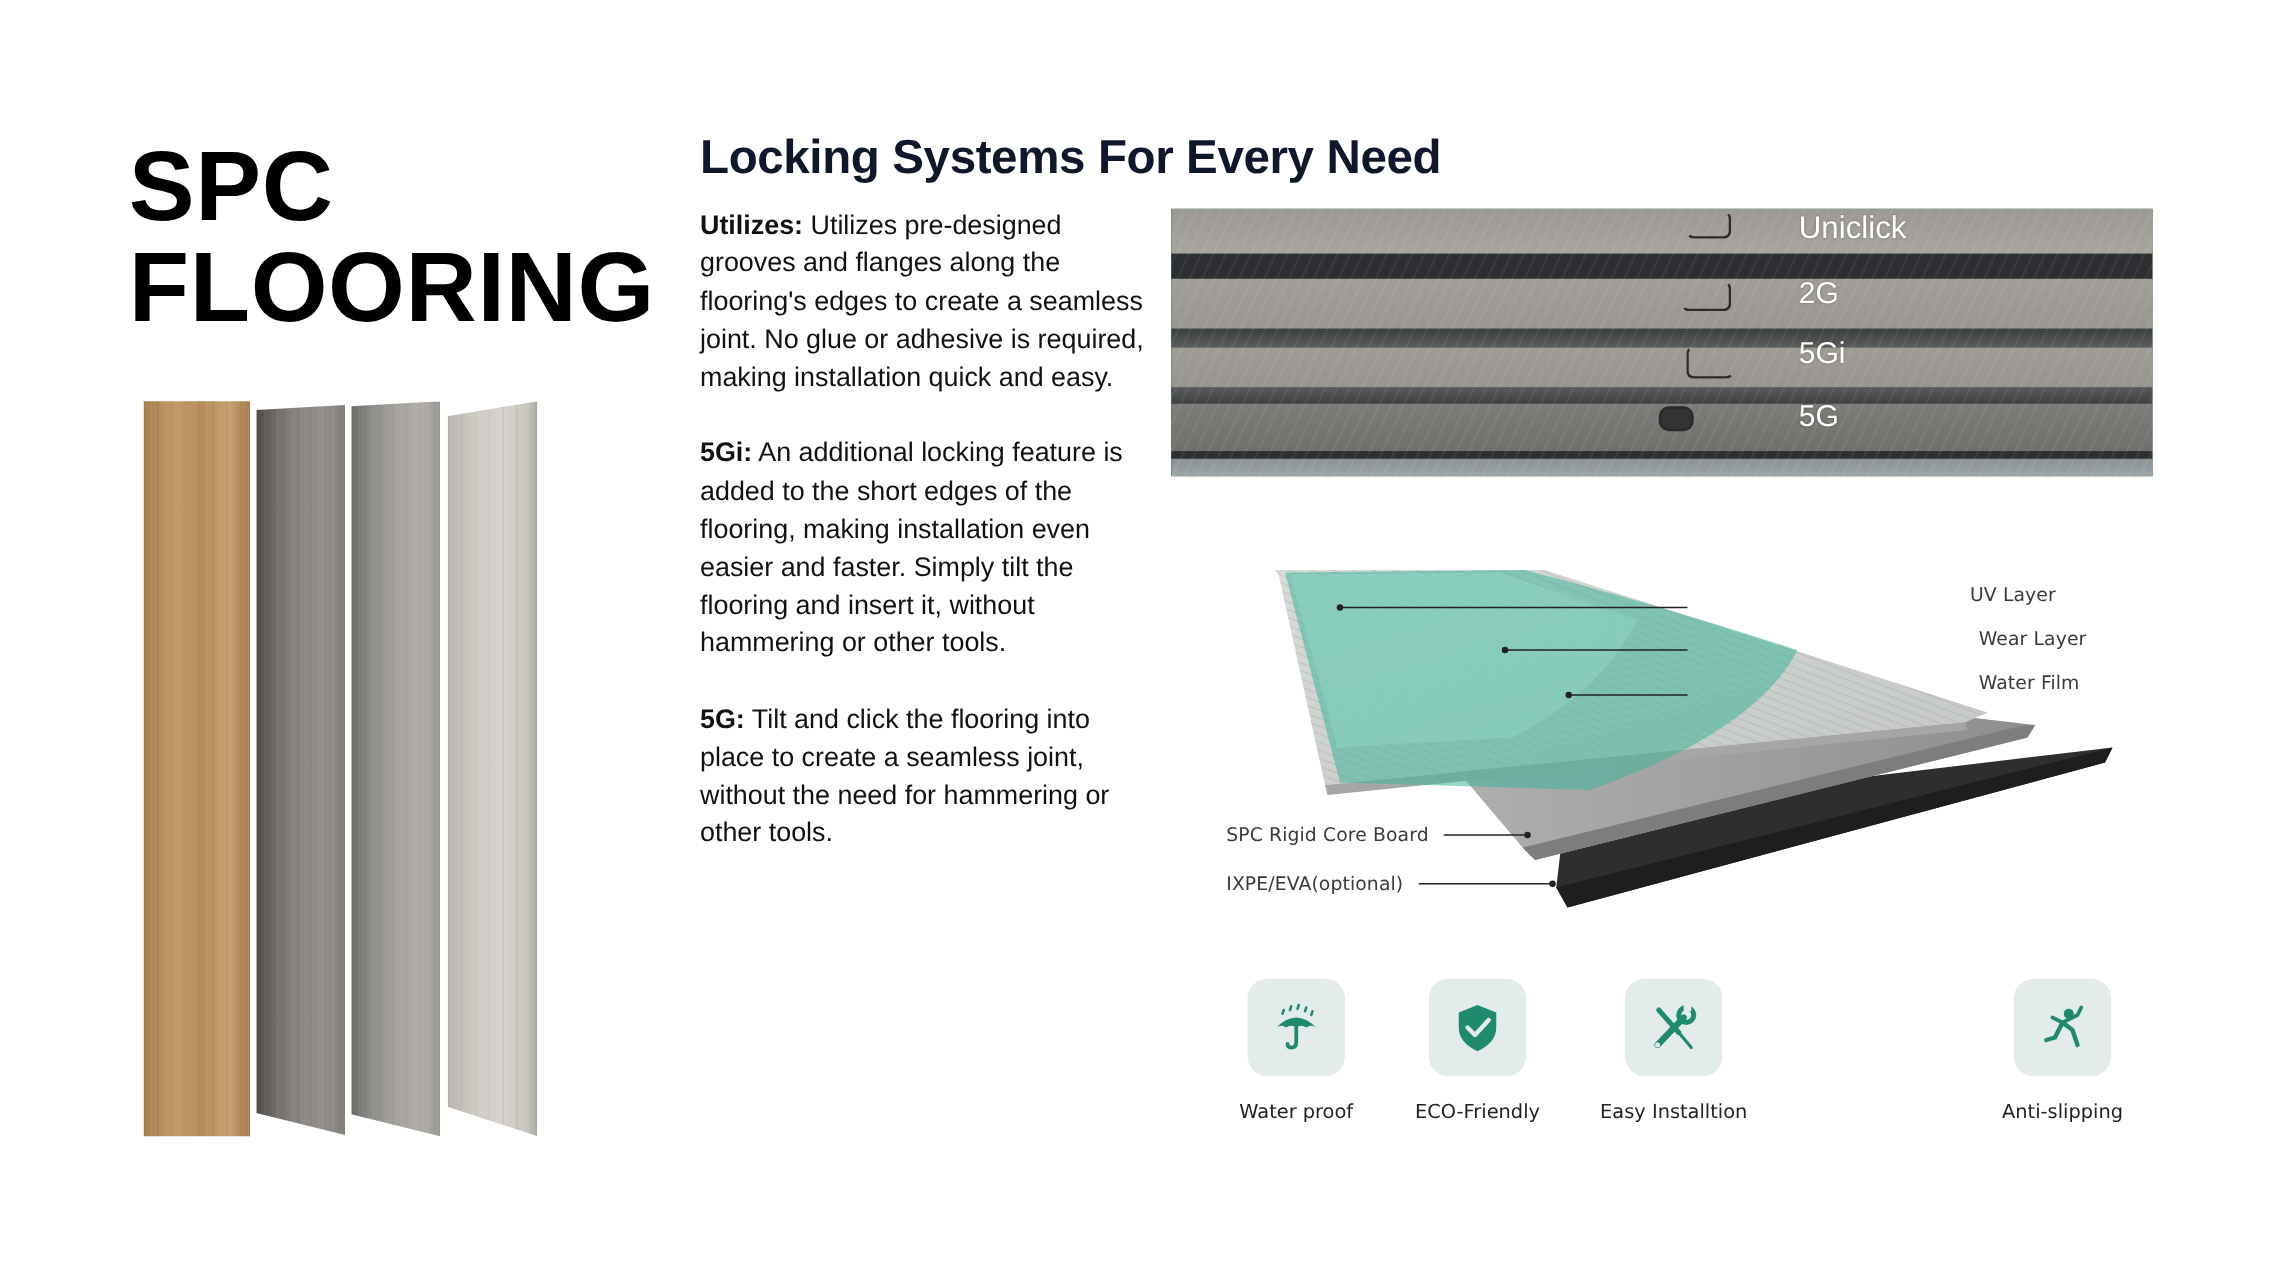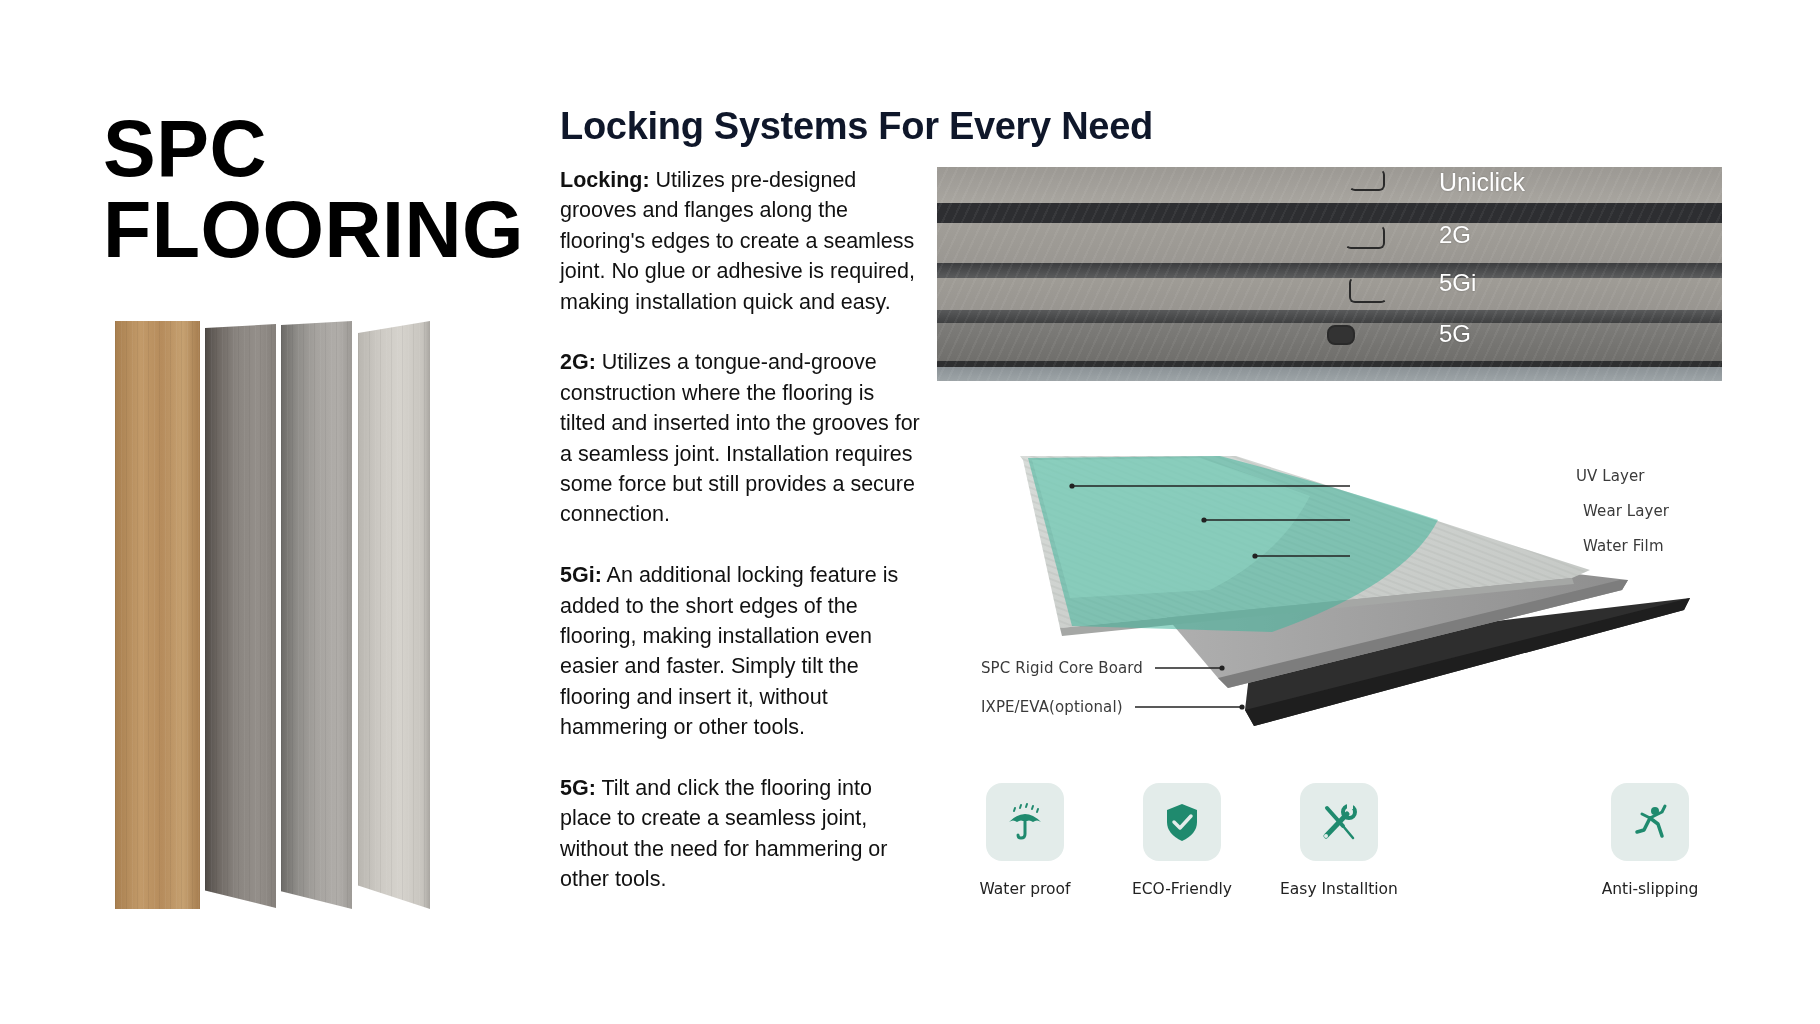--- a/index.html
+++ b/index.html
@@ -90,22 +90,21 @@
       <div class="grain"></div>
     </div>
   <div class="plank plank-4">
       <div class="grain"></div>
     </div>
 </div>
 
 <div class="heading">Locking Systems For Every Need</div>
 
 <div class="systems">
-  <p class="system"><b>Locking:</b><span> Utilizes pre-designed grooves and flanges along the flooring's edges to create a seamless joint. No glue or adhesive is required, making installation quick and easy.</span></p>
-  <p class="system"><b>2G:</b><span> Utilizes a tongue-and-groove construction where the flooring is tilted and inserted into the grooves for a seamless joint. Installation requires some force but still provides a secure connection.</span></p>
+  <p class="system"><b>Utilizes:</b><span> Utilizes pre-designed grooves and flanges along the flooring's edges to create a seamless joint. No glue or adhesive is required, making installation quick and easy.</span></p>
   <p class="system"><b>5Gi:</b><span> An additional locking feature is added to the short edges of the flooring, making installation even easier and faster. Simply tilt the flooring and insert it, without hammering or other tools.</span></p>
   <p class="system"><b>5G:</b><span> Tilt and click the flooring into place to create a seamless joint, without the need for hammering or other tools.</span></p>
 </div>
 
 <div class="lock-photo">
   <div class="lp-band" style="top:0;height:36px;background:linear-gradient(180deg,#9c9994,#a8a59f);"></div>
   <div class="lp-band" style="top:36px;height:20px;background:#2d2e31;"></div>
   <div class="lp-band" style="top:56px;height:40px;background:linear-gradient(180deg,#a19e98,#9a9792);"></div>
   <div class="lp-band" style="top:96px;height:15px;background:linear-gradient(180deg,#3c3d3f,#5b5c5d);"></div>
   <div class="lp-band" style="top:111px;height:32px;background:linear-gradient(180deg,#9f9c96,#989590);"></div>
@@ -168,21 +167,21 @@
     <circle cx="282" cy="287" r="2.6" fill="#222"></circle>
   </svg>
   <div class="callout" style="left:616px;top:47px;">UV Layer</div>
   <div class="callout" style="left:623px;top:82px;">Wear Layer</div>
   <div class="callout" style="left:623px;top:117px;">Water Film</div>
   <div class="callout" style="left:21px;top:239px;">SPC Rigid Core Board</div>
   <div class="callout" style="left:21px;top:278px;">IXPE/EVA(optional)</div>
 </div>
 
 <div class="features">
-  <div class="feature" style="left:0px;">
+  <div class="feature" style="left:12px;">
     <div class="feature-box">
       <svg width="44" height="44" viewBox="0 0 44 44">
         <path d="M6 22 Q22 6 38 22 Q34 19 30 22 Q26 19 22 22 Q18 19 14 22 Q10 19 6 22 Z" fill="#1f8a6e"></path>
         <path d="M22 22 V34 Q22 38 18 38 Q15 38 15 35" fill="none" stroke="#1f8a6e" stroke-width="3" stroke-linecap="round"></path>
         <line x1="12" y1="8" x2="11" y2="11" stroke="#1f8a6e" stroke-width="2" stroke-linecap="round"></line>
         <line x1="18" y1="5" x2="17" y2="8" stroke="#1f8a6e" stroke-width="2" stroke-linecap="round"></line>
         <line x1="24" y1="4" x2="23" y2="7" stroke="#1f8a6e" stroke-width="2" stroke-linecap="round"></line>
         <line x1="30" y1="6" x2="29" y2="9" stroke="#1f8a6e" stroke-width="2" stroke-linecap="round"></line>
         <line x1="35" y1="9" x2="34" y2="12" stroke="#1f8a6e" stroke-width="2" stroke-linecap="round"></line>
       </svg>

